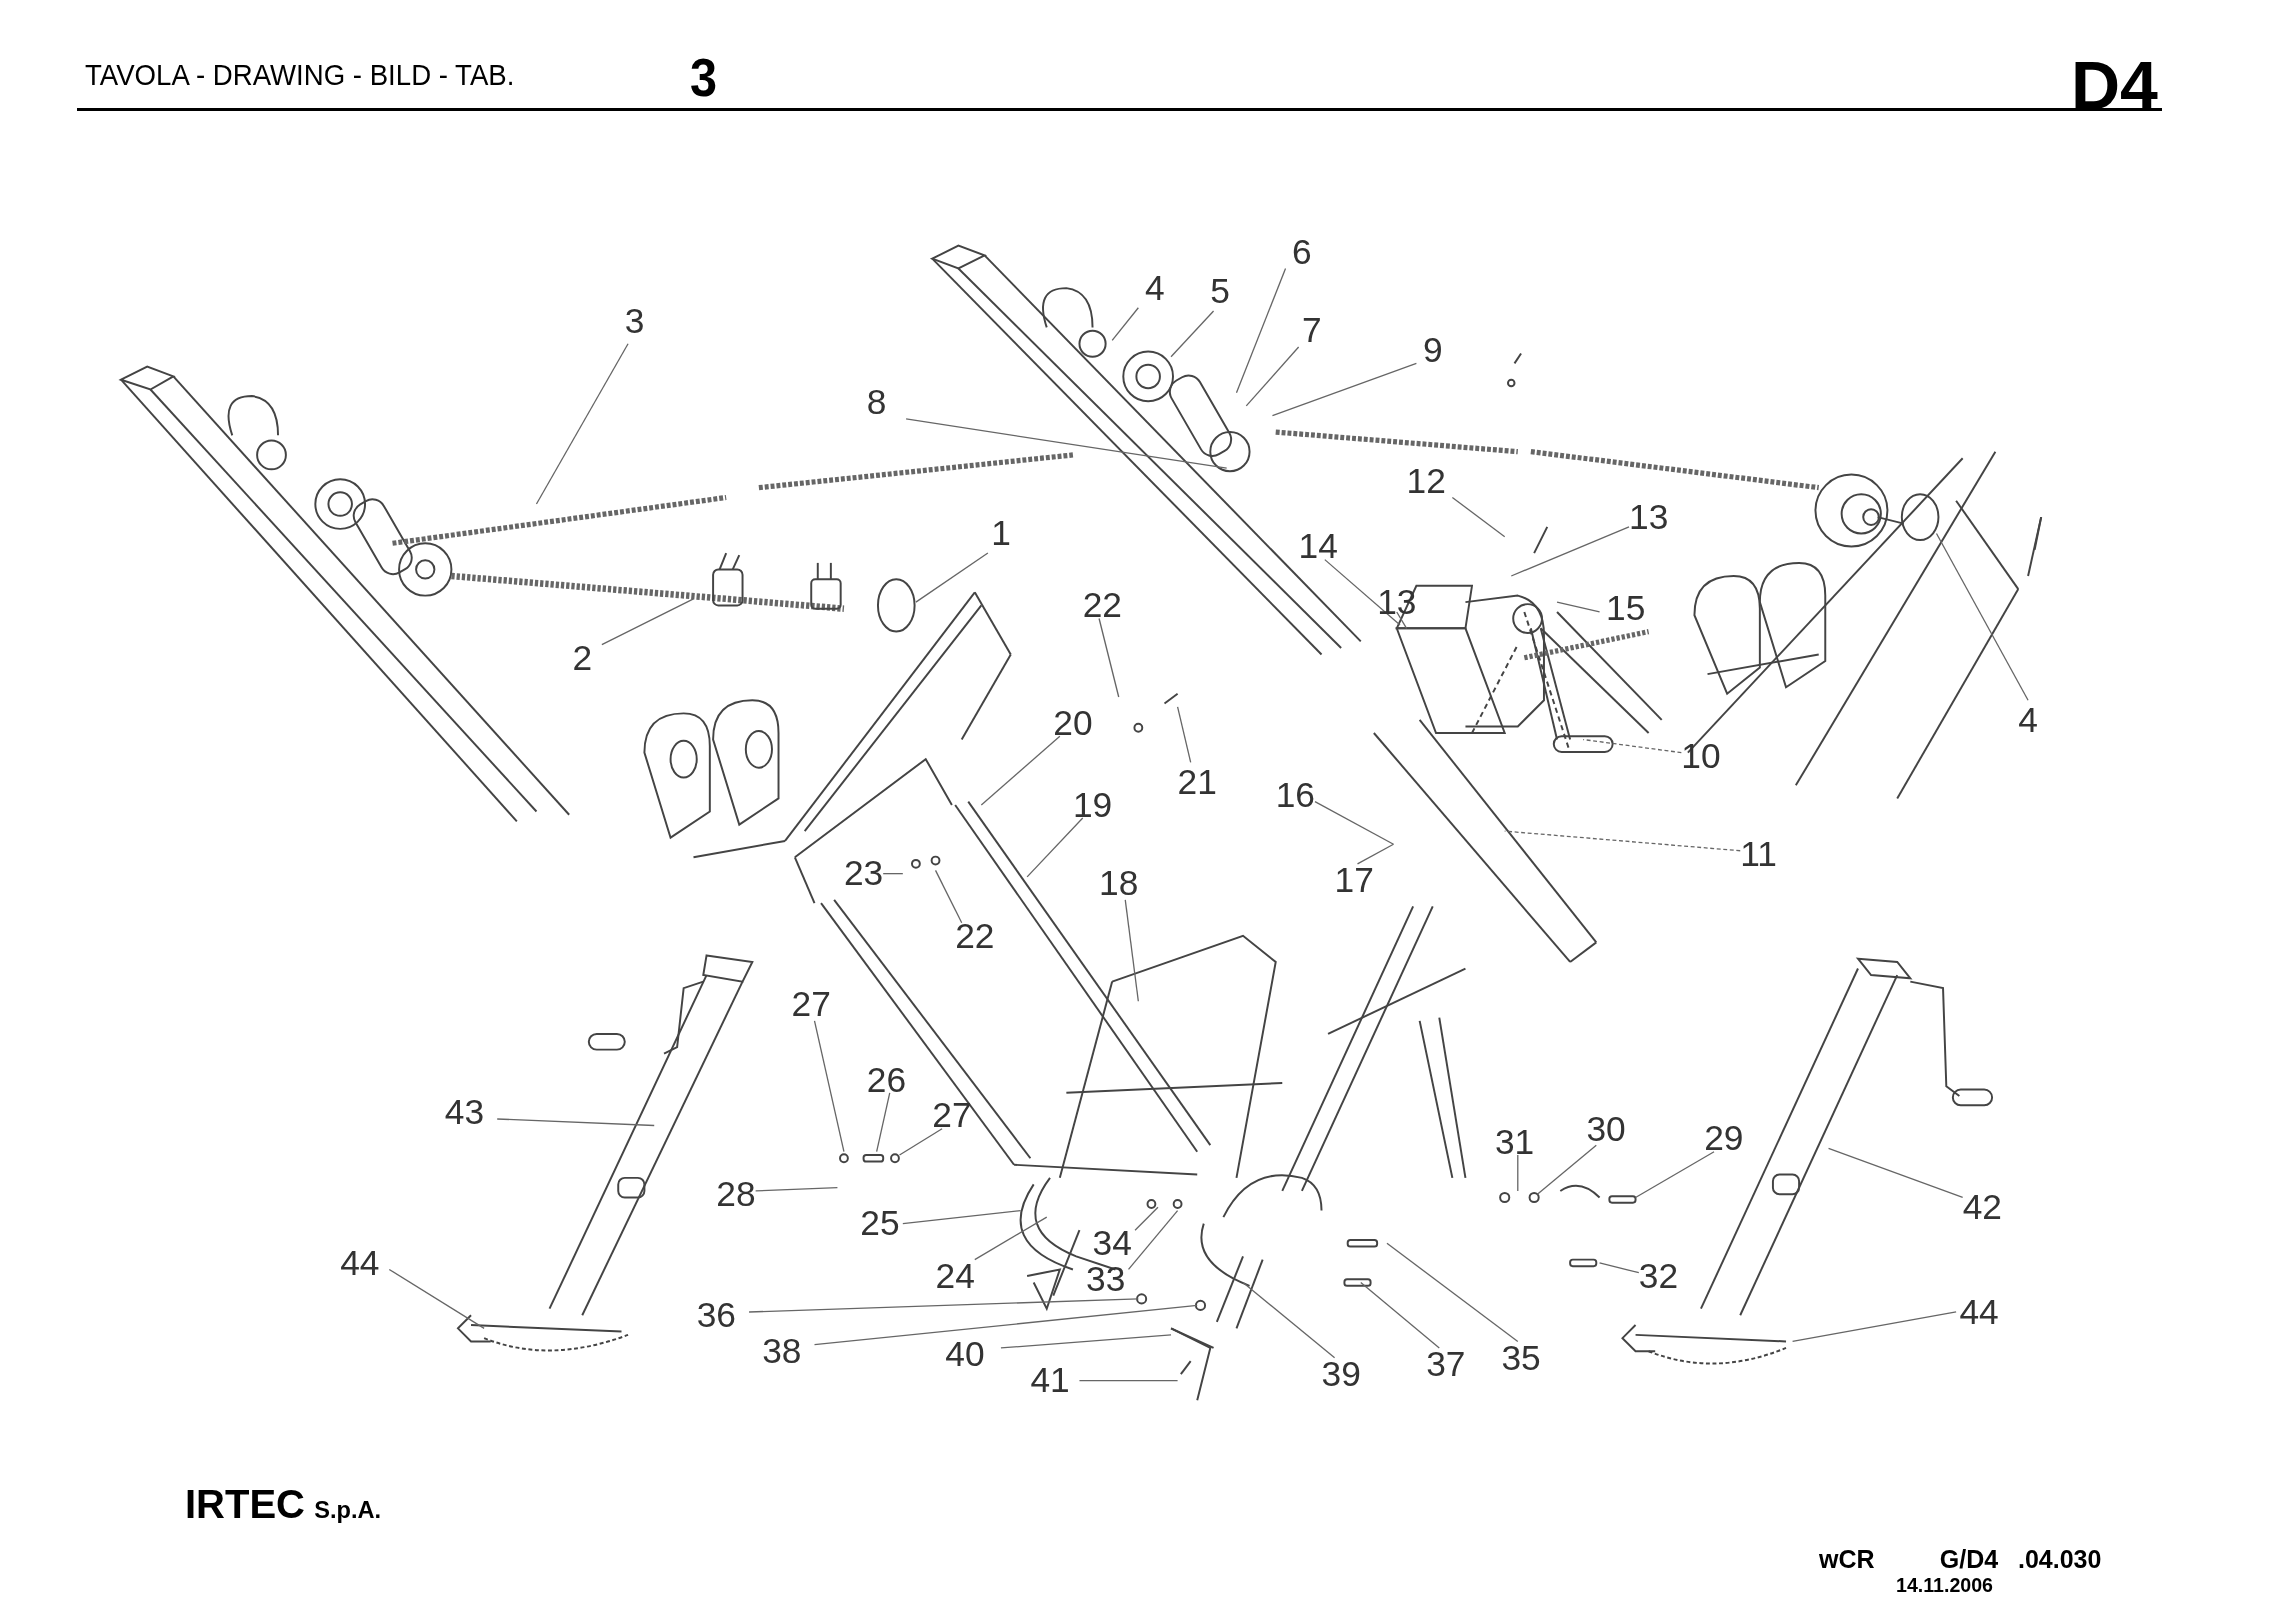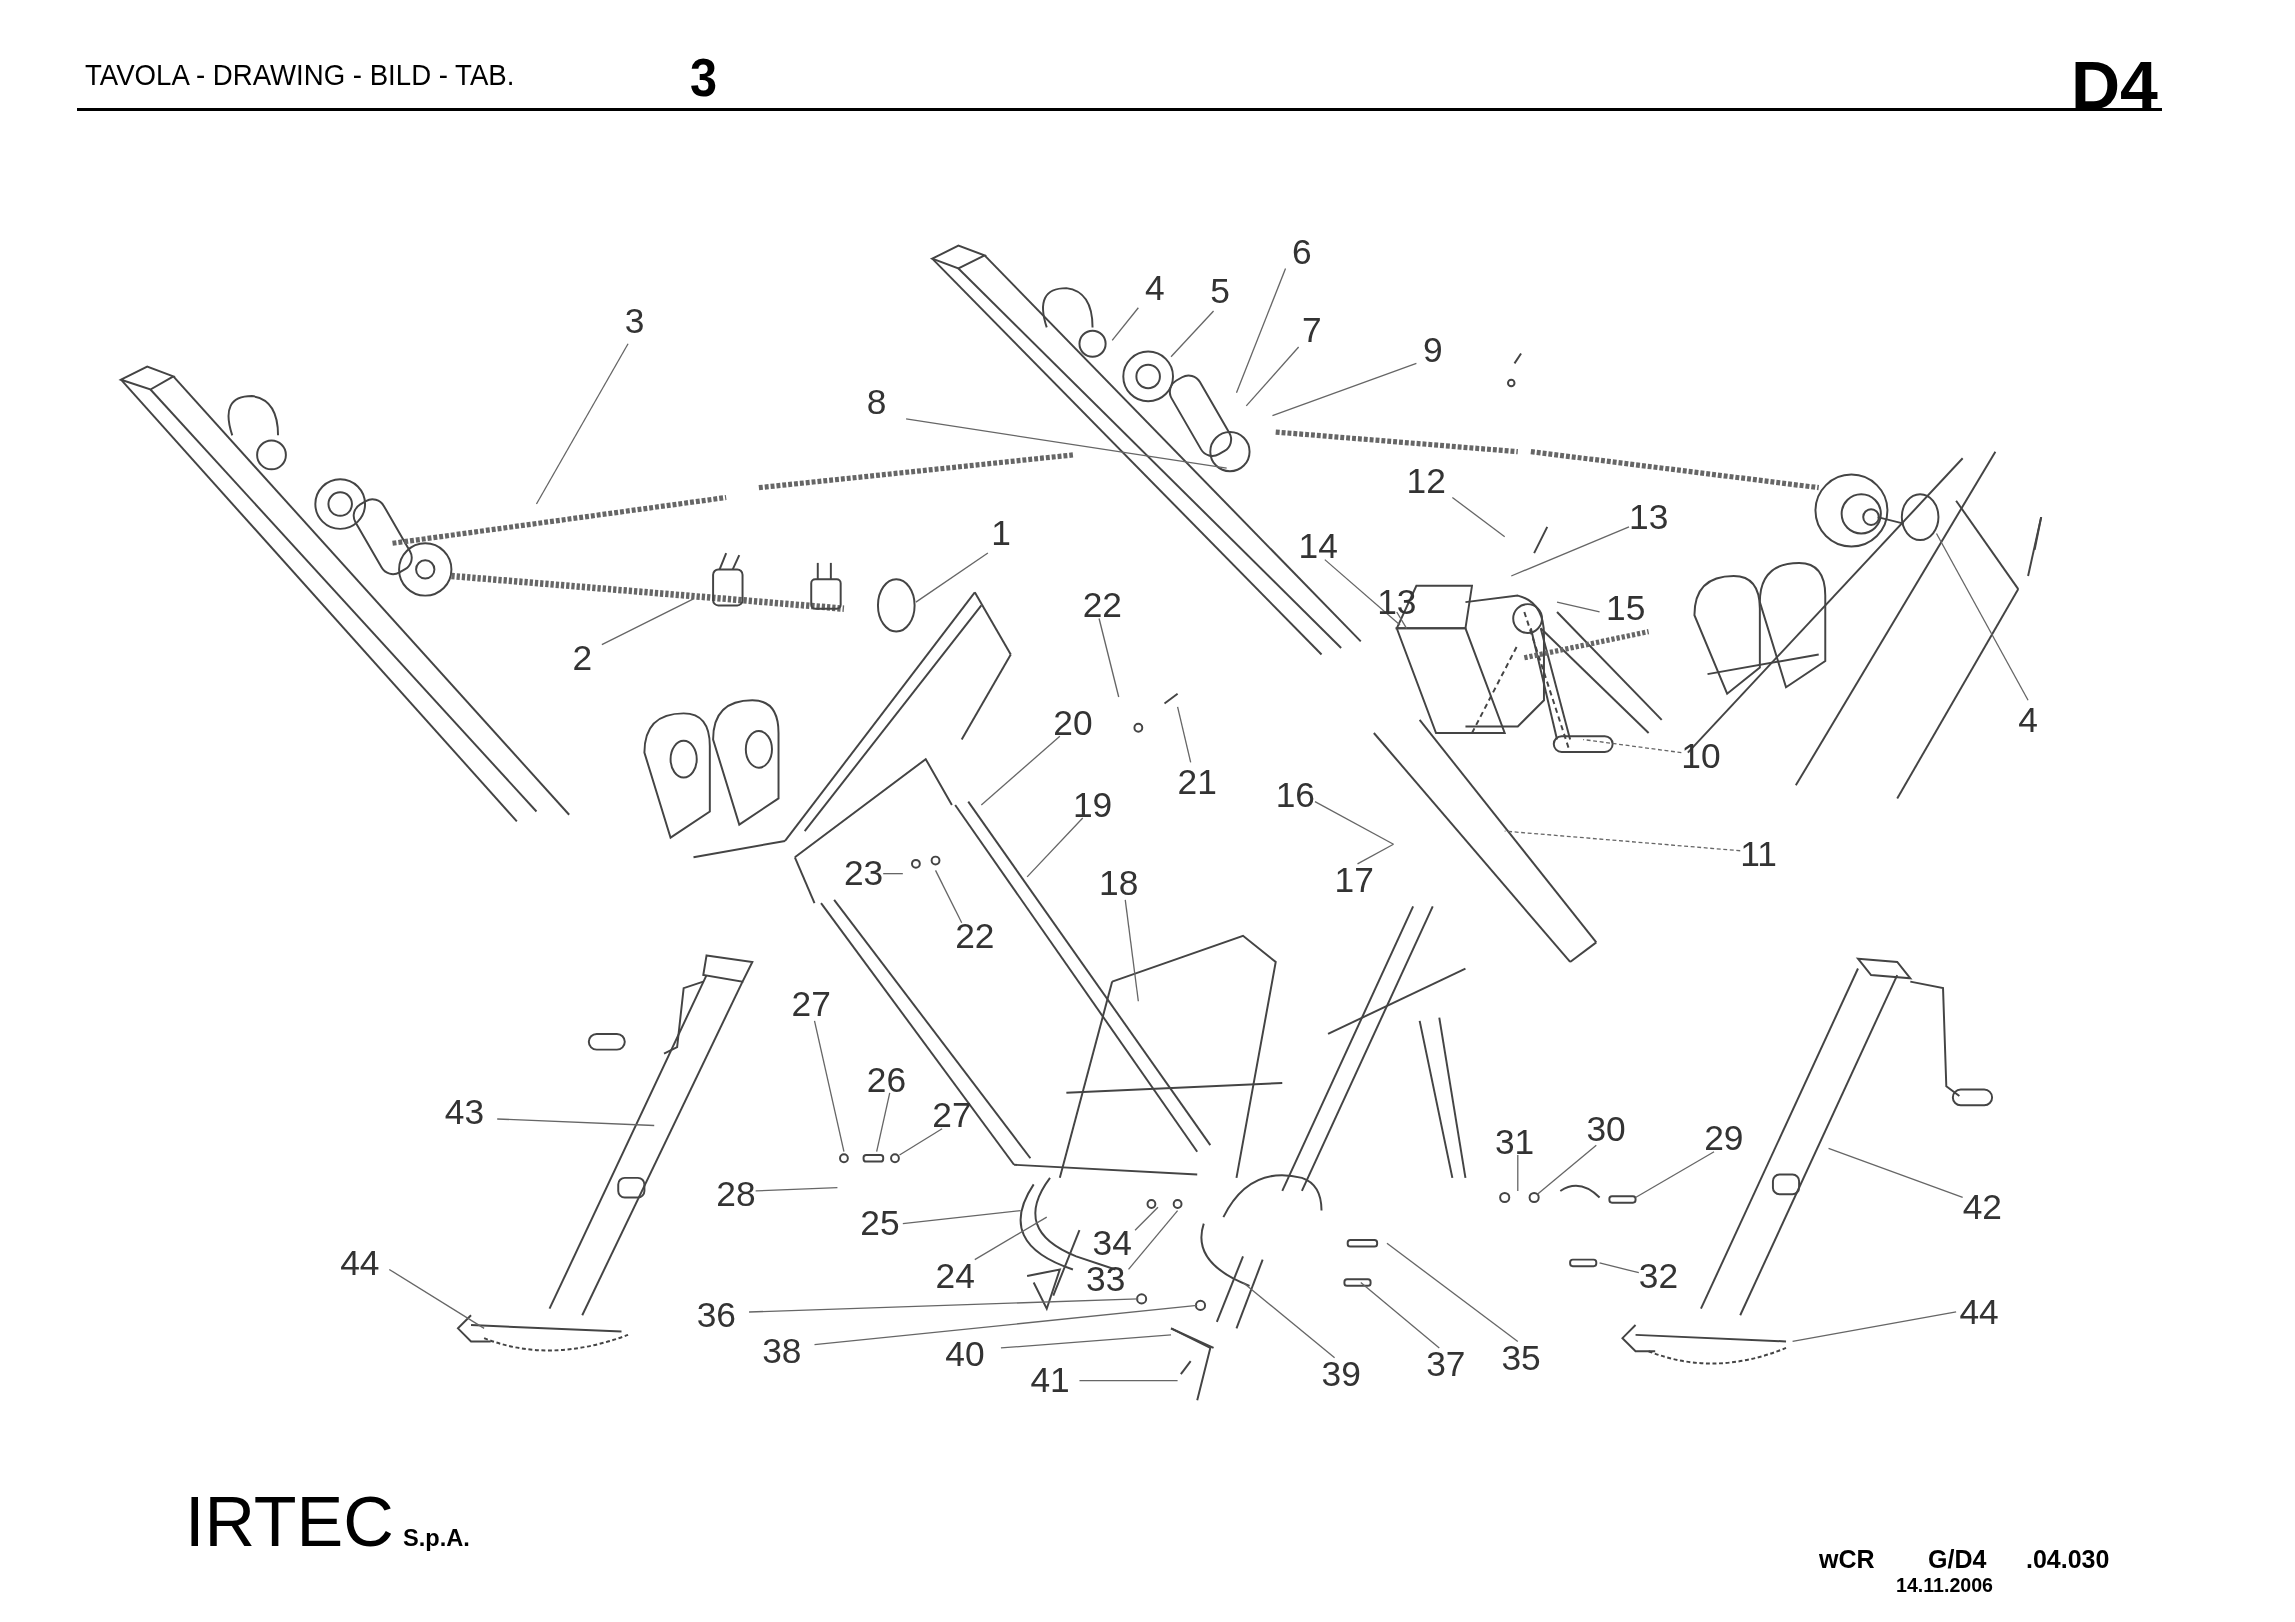--- a/index.html
+++ b/index.html
@@ -5,26 +5,26 @@
   html, body { margin:0; padding:0; background:#ffffff; }
   body { width:2295px; height:1623px; position:relative; overflow:hidden; font-family:"Liberation Sans", sans-serif; color:#000; }
   .abs { position:absolute; }
   #hdr-title { left:85px; top:58px; font-size:30px; letter-spacing:0px; transform:scaleX(0.92); transform-origin:left center; white-space:nowrap; }
   #hdr-num { left:690px; top:46px; font-size:54px; font-weight:bold; transform:scaleX(0.9); transform-origin:left center; }
   #hdr-code { left:2071px; top:46px; font-size:68px; font-weight:bold; }
   #hdr-rule { left:77px; top:108px; width:2085px; height:2.6px; background:#000; }
   #drawing { left:0; top:0; width:2295px; height:1623px; }
   .callout { font-family:"Liberation Sans", sans-serif; font-size:54px; fill:#333; }
   #brand { left:185px; top:1482px; white-space:nowrap; }
-  #brand-name { font-size:70px; font-weight:normal; }
+  #brand-name { font-size:40px; font-weight:bold; }
   #brand-suffix { font-size:23.6px; font-weight:bold; margin-left:9.2px;text-align:right; }
   #footer-codes { left:1819px; top:1497px; font-size:25px; font-weight:bold; white-space:nowrap; }
   #footer-codes span { display:inline-block; }
   #fc-1 { width:98px;margin-top:48px; }
-  #fc-2 { width:98px; margin-left:11px; }
+  #fc-2 { width:98px; margin-left:3px;text-align:center; }
   #footer-date { left:1896px; top:1554px; font-size:19.6px; font-weight:bold;margin-top:20px; }
 </style>
 </head>
 <body>
 
 <div id="hdr-title" class="abs">TAVOLA - DRAWING - BILD - TAB.</div>
 <div id="hdr-num" class="abs">3</div>
 <div id="hdr-code" class="abs">D4</div>
 <div id="hdr-rule" class="abs"></div>
 

